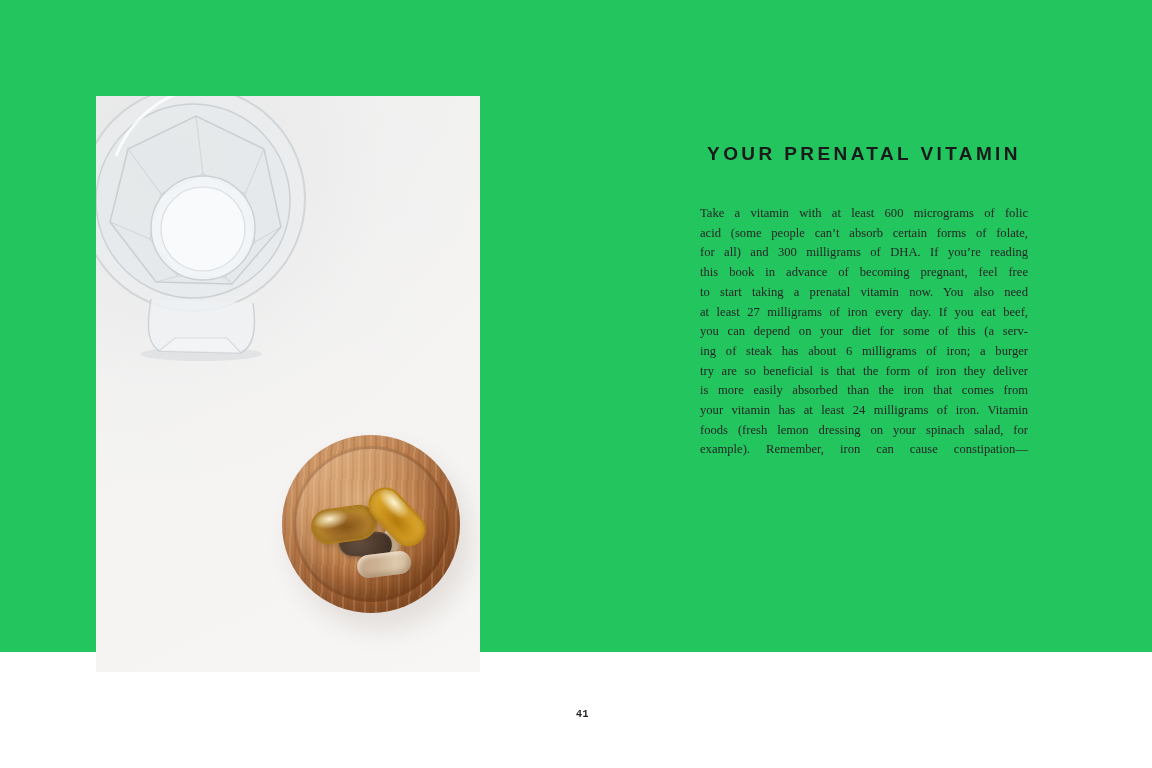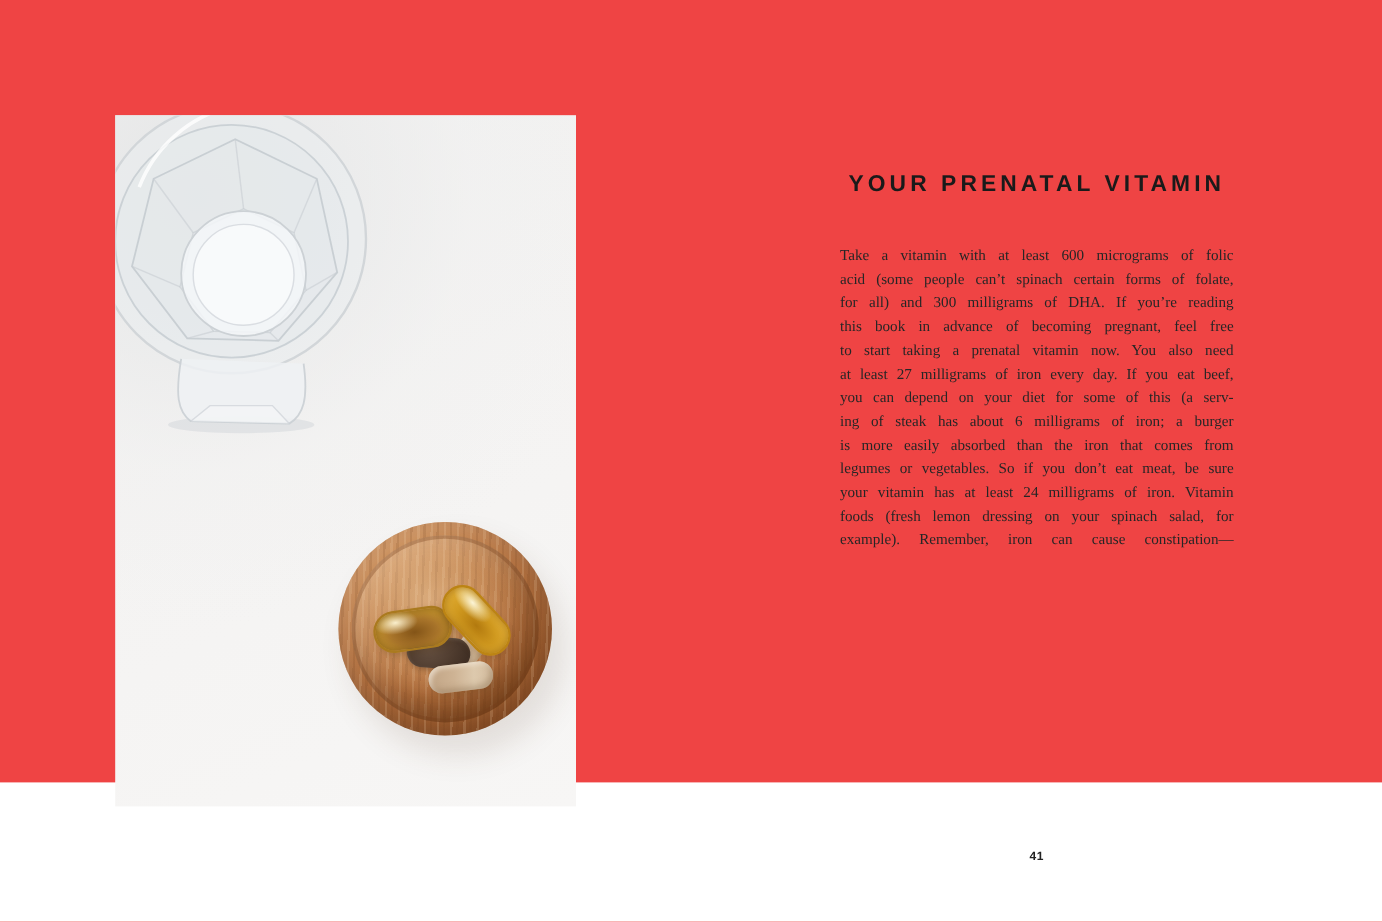--- a/index.html
+++ b/index.html
@@ -2,21 +2,21 @@
 <html><head>
 <meta charset="utf-8">
 <style>
   html, body { margin: 0; padding: 0; }
   body {
     width: 1152px; height: 768px;
     background: #ffffff;
     font-family: "Liberation Serif", serif;
     overflow: hidden;
   }
-  .spread { position: relative; width: 1152px; height: 652px; background: #ef4444; }
+  .spread { position: relative; width: 1152px; height: 652px; background: #22c55e; }
 
   
   .page-left { position: absolute; left: 0; top: 0; width: 576px; height: 768px; }
   .photo {
     position: absolute; left: 96px; top: 96px; width: 384px; height: 576px;
     background:
       radial-gradient(circle at 18% 12%, rgba(228,229,230,0.9) 0%, rgba(240,240,240,0.4) 38%, rgba(246,246,245,0) 60%),
       linear-gradient(155deg, #f0f0ef 0%, #f4f3f2 45%, #f7f6f5 100%);
     overflow: hidden;
   }
@@ -110,22 +110,21 @@
     position: absolute; left: 124px; top: 204px; width: 328px;
     font-family: "Liberation Serif", serif;
     font-size: 12.6px;
     line-height: 19.7px;
     color: #262626;
   }
   .body-paragraph .line { text-align: justify; text-align-last: justify; white-space: normal; }
   .body-paragraph .line.last { text-align-last: left; }
   .folio {
     position: absolute; left: 0; top: 709px; width: 576px;
-    text-align: center;
-    font-family: Liberation Sans, sans-serif;
+    font-family: Liberation Mono, monospace;
     font-weight: 700;
     font-size: 10px;
     letter-spacing: 0.5px;
     color: #222222;
   }
 </style>
 </head>
 <body>
 
 <div class="spread">
@@ -168,29 +167,29 @@
       <div class="pill softgel softgel-right"></div>
       <div class="pill capsule capsule-front"></div>
     </figure>
   </div>
 
   <div class="page-right">
     <h1 class="heading" style="margin:0">YOUR PRENATAL VITAMIN</h1>
 
     <div class="body-paragraph">
         <div class="line">Take a vitamin with at least 600 micrograms of folic</div>
-        <div class="line">acid (some people can’t spinach certain forms of folate,</div>
+        <div class="line">acid (some people can’t absorb certain forms of folate,</div>
         <div class="line">for all) and 300 milligrams of DHA. If you’re reading</div>
         <div class="line">this book in advance of becoming pregnant, feel free</div>
         <div class="line">to start taking a prenatal vitamin now. You also need</div>
         <div class="line">at least 27 milligrams of iron every day. If you eat beef,</div>
         <div class="line">you can depend on your diet for some of this (a serv-</div>
         <div class="line">ing of steak has about 6 milligrams of iron; a burger</div>
+        <div class="line">try are so beneficial is that the form of iron they deliver</div>
         <div class="line">is more easily absorbed than the iron that comes from</div>
-        <div class="line">legumes or vegetables. So if you don’t eat meat, be sure</div>
         <div class="line">your vitamin has at least 24 milligrams of iron. Vitamin</div>
         <div class="line">foods (fresh lemon dressing on your spinach salad, for</div>
         <div class="line">example). Remember, iron can cause constipation—</div>
       </div>
 
     <div class="folio">41</div>
   </div>
 
 </div>
 

